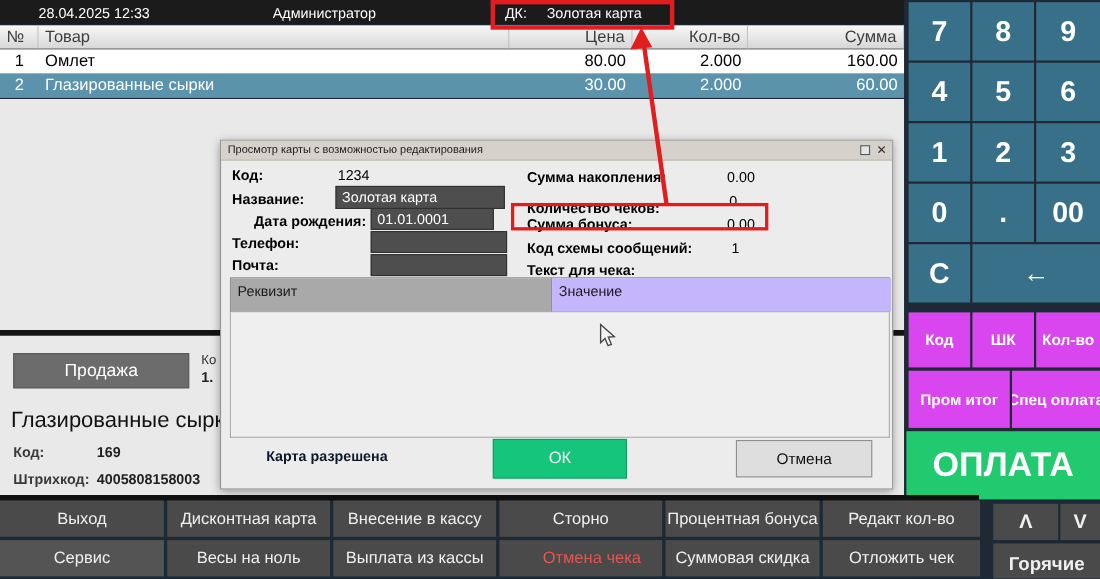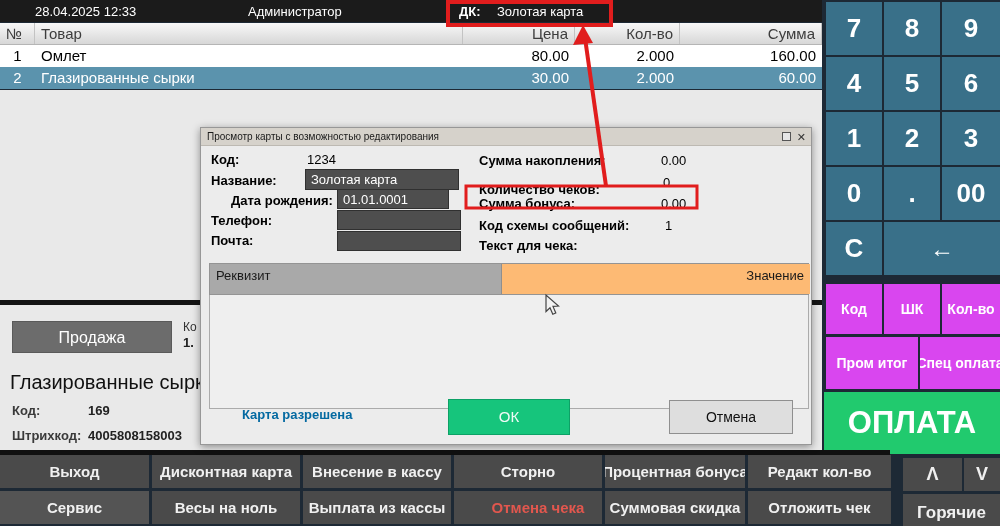--- a/index.html
+++ b/index.html
@@ -10,21 +10,21 @@
     font-family:"Liberation Sans", sans-serif;
     -webkit-font-smoothing:antialiased;
   }
   .abs { position:absolute; }
 
   
   #topbar { left:0; top:0; width:822px; height:22px; background:#1b1b1b; color:#fff; font-size:13px; z-index:2; }
   #topbar span { position:absolute; line-height:23px; white-space:nowrap; }
   #tb-date { left:35px; }
   #tb-user { left:248px; }
-  #tb-dk-label { left:459px; font-weight:bold; }
+  #tb-dk-label { left:459px; font-weight:normal; }
   #tb-dk-value { left:497px; }
 
   
   #sale-table { left:0; top:23px; width:822px; z-index:2; }
   .t-grid { display:grid; grid-template-columns:35px 428px 112px 105px 142px; height:22px; }
   #thead { background:linear-gradient(#f8f8f8,#d7d7d7); color:#3d3d3d; border-bottom:1px solid #b5b5b5; }
   #thead .tc { border-right:1px solid #c3c3c3; }
   .tc { font-size:15px; line-height:22px; padding:0 6px; white-space:nowrap; overflow:hidden; }
   .tc.r { text-align:right; }
   .tc.c { text-align:center; padding:0; }
@@ -48,27 +48,27 @@
   #dialog { left:200px; top:127px; width:612px; height:318px; background:#ececec;
     border:1px solid #979797; box-shadow:0 2px 8px rgba(0,0,0,.4); z-index:20; }
   #dlg-title { position:absolute; left:0; top:0; width:100%; height:18px; background:#d6d2cb;
     border-bottom:1px solid #bdb9b2; font-size:10px; color:#1a1a1a; line-height:18px; padding-left:6px; }
   #dlg-max { position:absolute; right:20px; top:4px; width:9px; height:9px; border:1px solid #555; background:#e6e6e6; }
   #dlg-close { position:absolute; right:5px; top:1px; font-size:11px; color:#333; line-height:16px; }
   .dlg-label { position:absolute; font-size:13px; font-weight:bold; color:#000; white-space:nowrap; }
   .dlg-static { position:absolute; font-size:13px; color:#000; white-space:nowrap; }
   .dark-input { position:absolute; background:#4e4e4e; border:1px solid #303030; color:#fff;
     font-size:13px; line-height:17px; padding:1px 5px; white-space:nowrap; overflow:hidden; }
-  #req-table { position:absolute; left:8px; top:124px; width:600px;margin-top:11px; }
+  #req-table { position:absolute; left:8px; top:124px; width:600px; }
   #req-head { display:grid; grid-template-columns:292px 308px; height:32px; border:1px solid #949494; }
   .req-hc { font-size:13px; color:#1a1a1a; padding:4px 6px; }
   #req-hc-1 { background:#a9a9a9; border-right:1px solid #8f8f8f; }
-  #req-hc-2 { background:#fdba74;text-align:right; }
+  #req-hc-2 { background:#c4b5fd; }
   #req-body { height:114px; background:#efefef; border:1px solid #ababab; border-top:none; }
-  #dlg-card-allowed { position:absolute; left:41px; top:279px; font-size:13px; font-weight:bold; color:#0369a1; }
+  #dlg-card-allowed { position:absolute; left:41px; top:279px; font-size:13px; font-weight:bold; color:#0f172a; }
   #dlg-ok { position:absolute; left:247px; top:271px; width:122px; height:36px; background:#16c57c;
     border:1px solid #0da166; color:rgba(255,255,255,.93); font-size:15px; text-align:center; line-height:34px; }
   #dlg-cancel { position:absolute; left:468px; top:272px; width:124px; height:34px; background:#dedede;
     border:1px solid #8f8f8f; color:#111; font-size:14px; text-align:center; line-height:32px; }
 
   
   #right-panel { left:822px; top:0; width:178px; height:526px; background:#1d2935; z-index:2; }
   #keypad { position:absolute; left:4px; top:2px; display:grid; grid-template-columns:56px 56px 58px;
     grid-auto-rows:53px; gap:2px; }
   .kp { background:#397089; color:#fff; font-size:26px; font-weight:bold;
@@ -85,21 +85,21 @@
   .navbtn { position:absolute; background:#4a4a4a; color:#f0f0f0; font-weight:bold;
     display:flex; align-items:center; justify-content:center; }
   #nav-up { left:81px; top:458px; width:59px; height:33px; font-size:18px; }
   #nav-down { left:142px; top:458px; width:36px; height:33px; font-size:18px; }
   #hot-btn { left:81px; top:494px; width:97px; height:40px; font-size:17px; align-items:flex-start; padding-top:9px; }
 
   
   #bottom-black { left:0; top:450px; width:890px; height:5px; background:#101010; z-index:2; }
   #bottom-bar { left:0; top:455px; width:891px; display:grid; z-index:2;
     grid-template-columns:149px 148px 148px 148px 140px 143px; grid-auto-rows:33px; gap:3px; }
-  .bb { background:#4a4a4a; color:#f0f0f0; font-size:15px; font-weight:bold;
+  .bb { background:#4a4a4a; color:#f0f0f0; font-size:15px; font-weight:normal;
     display:flex; align-items:center; justify-content:center; white-space:nowrap; overflow:hidden;text-align:right; }
   .bb.alt { background:#545454; }
   .bb.danger { color:#e2574e;padding-left:20px; }
 
   
   #annotation { left:0; top:0; width:1000px; height:526px; z-index:50; pointer-events:none; }
 </style>
 </head>
 <body>
 

